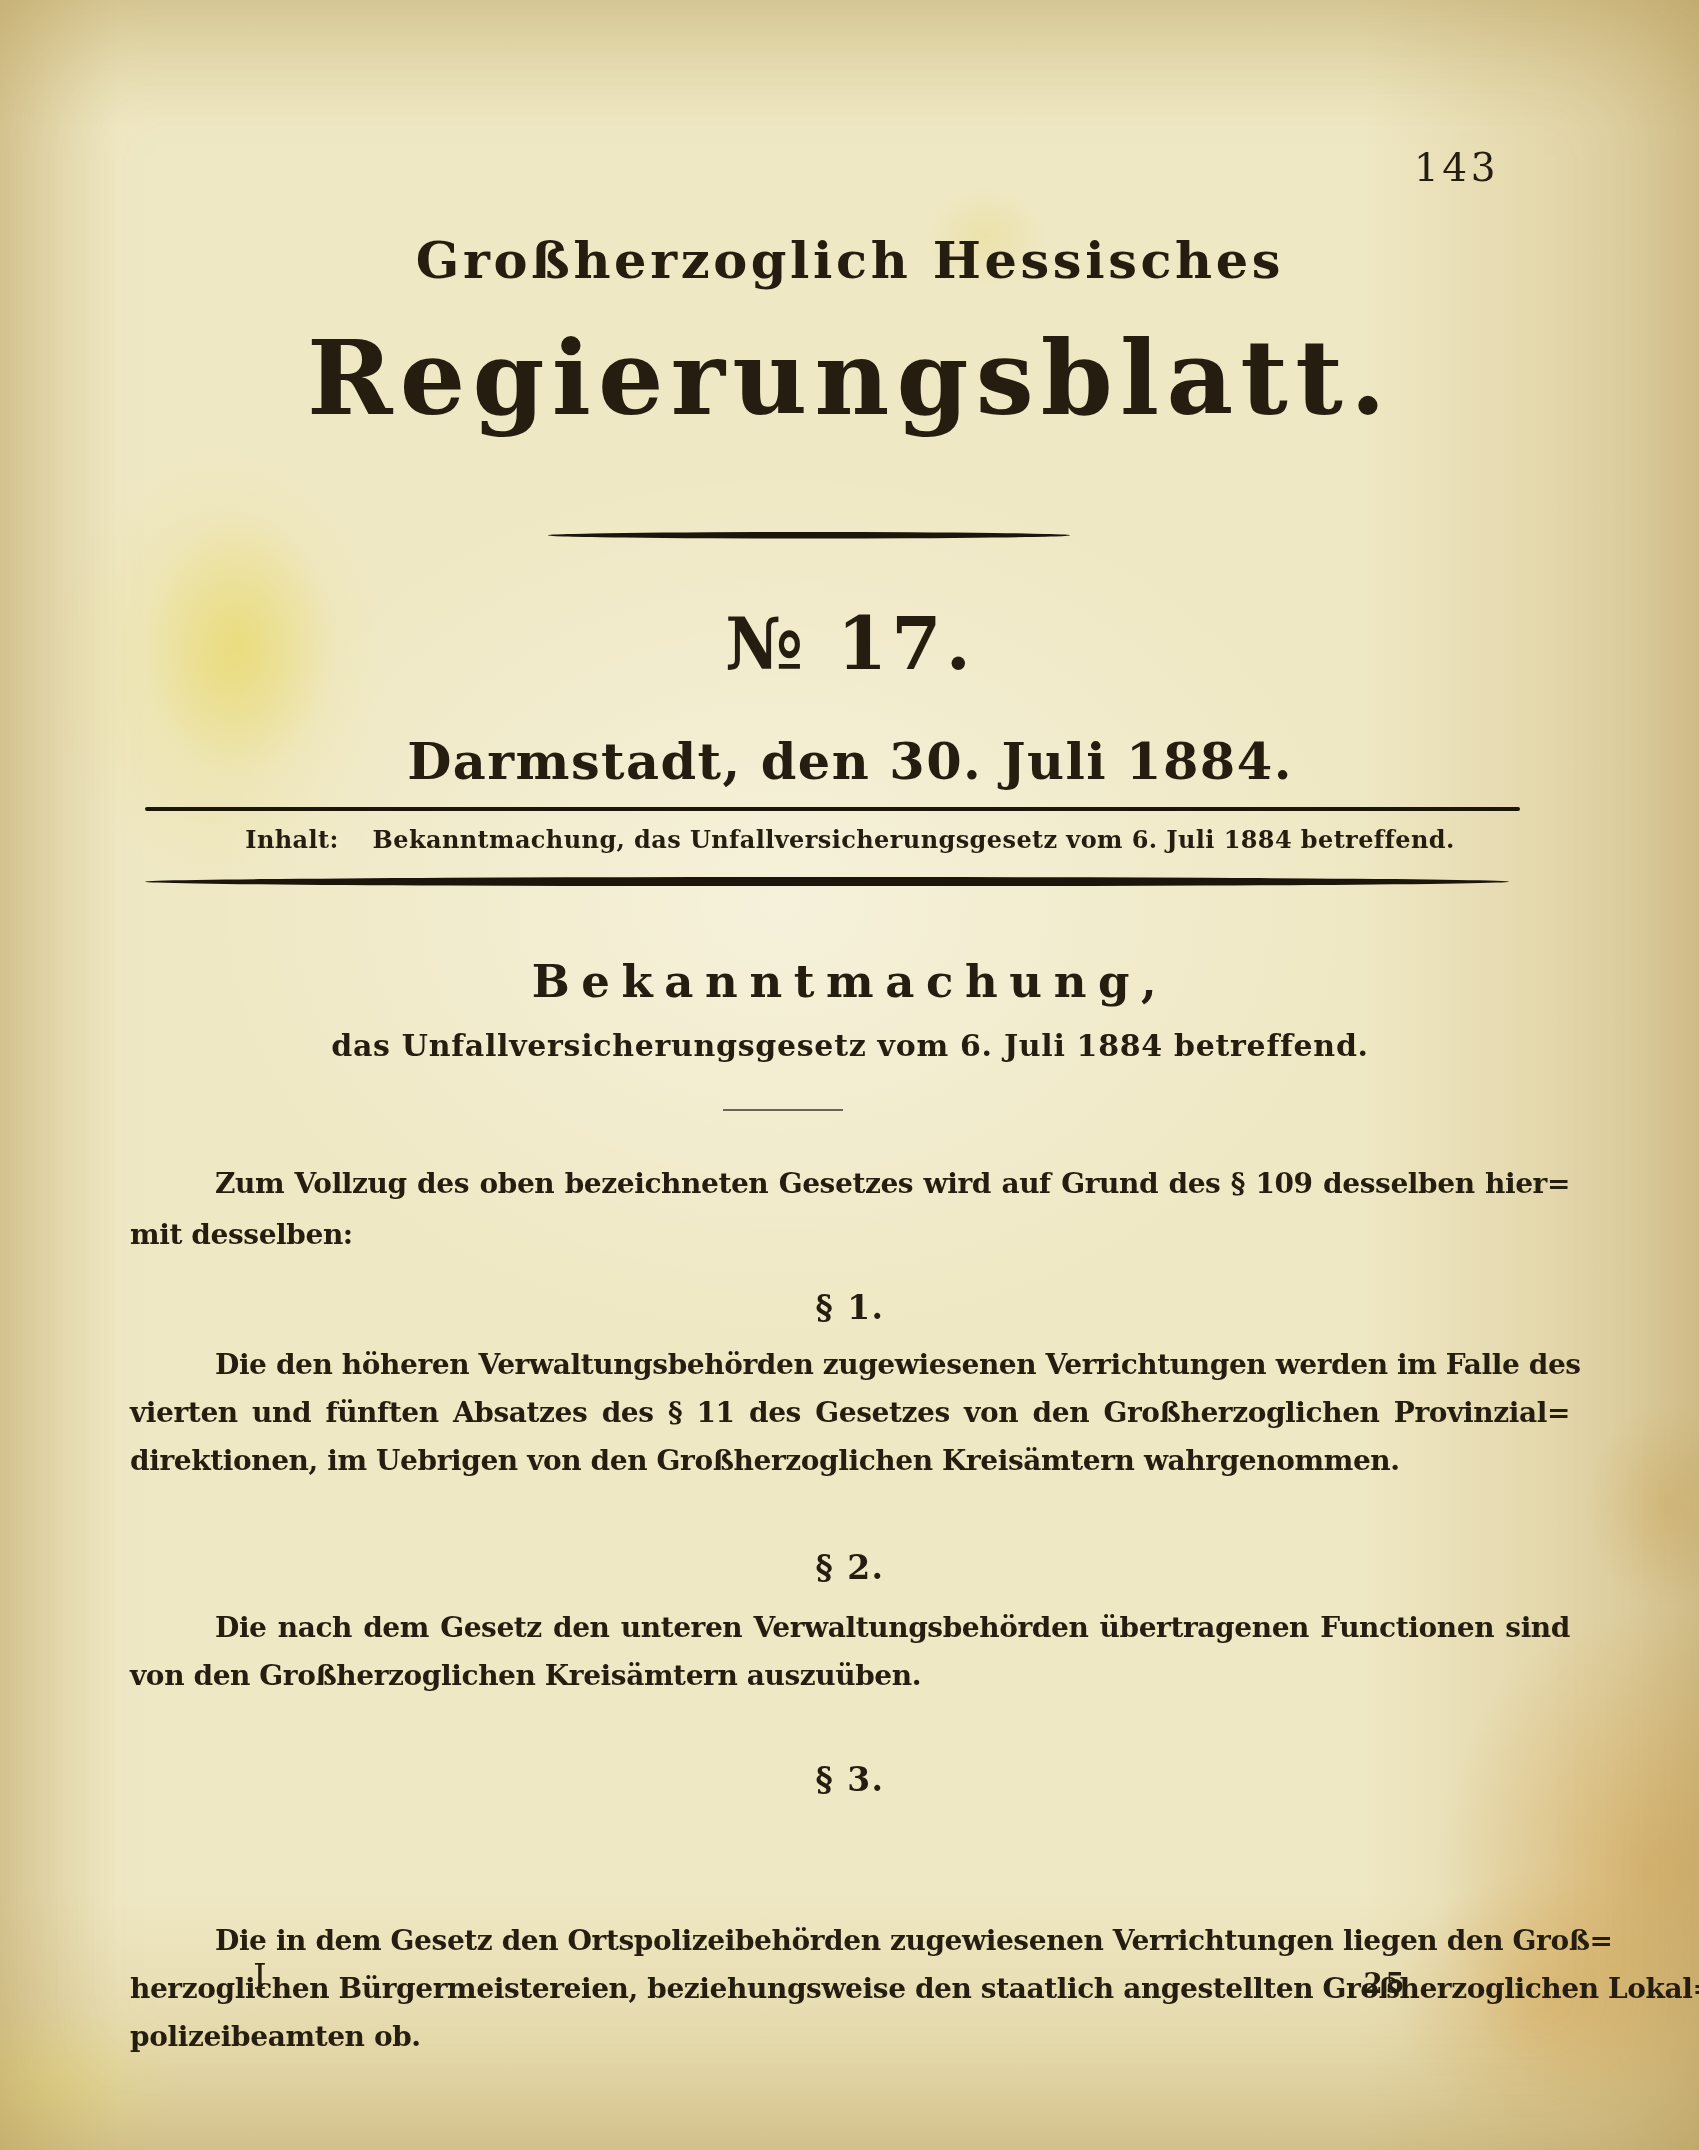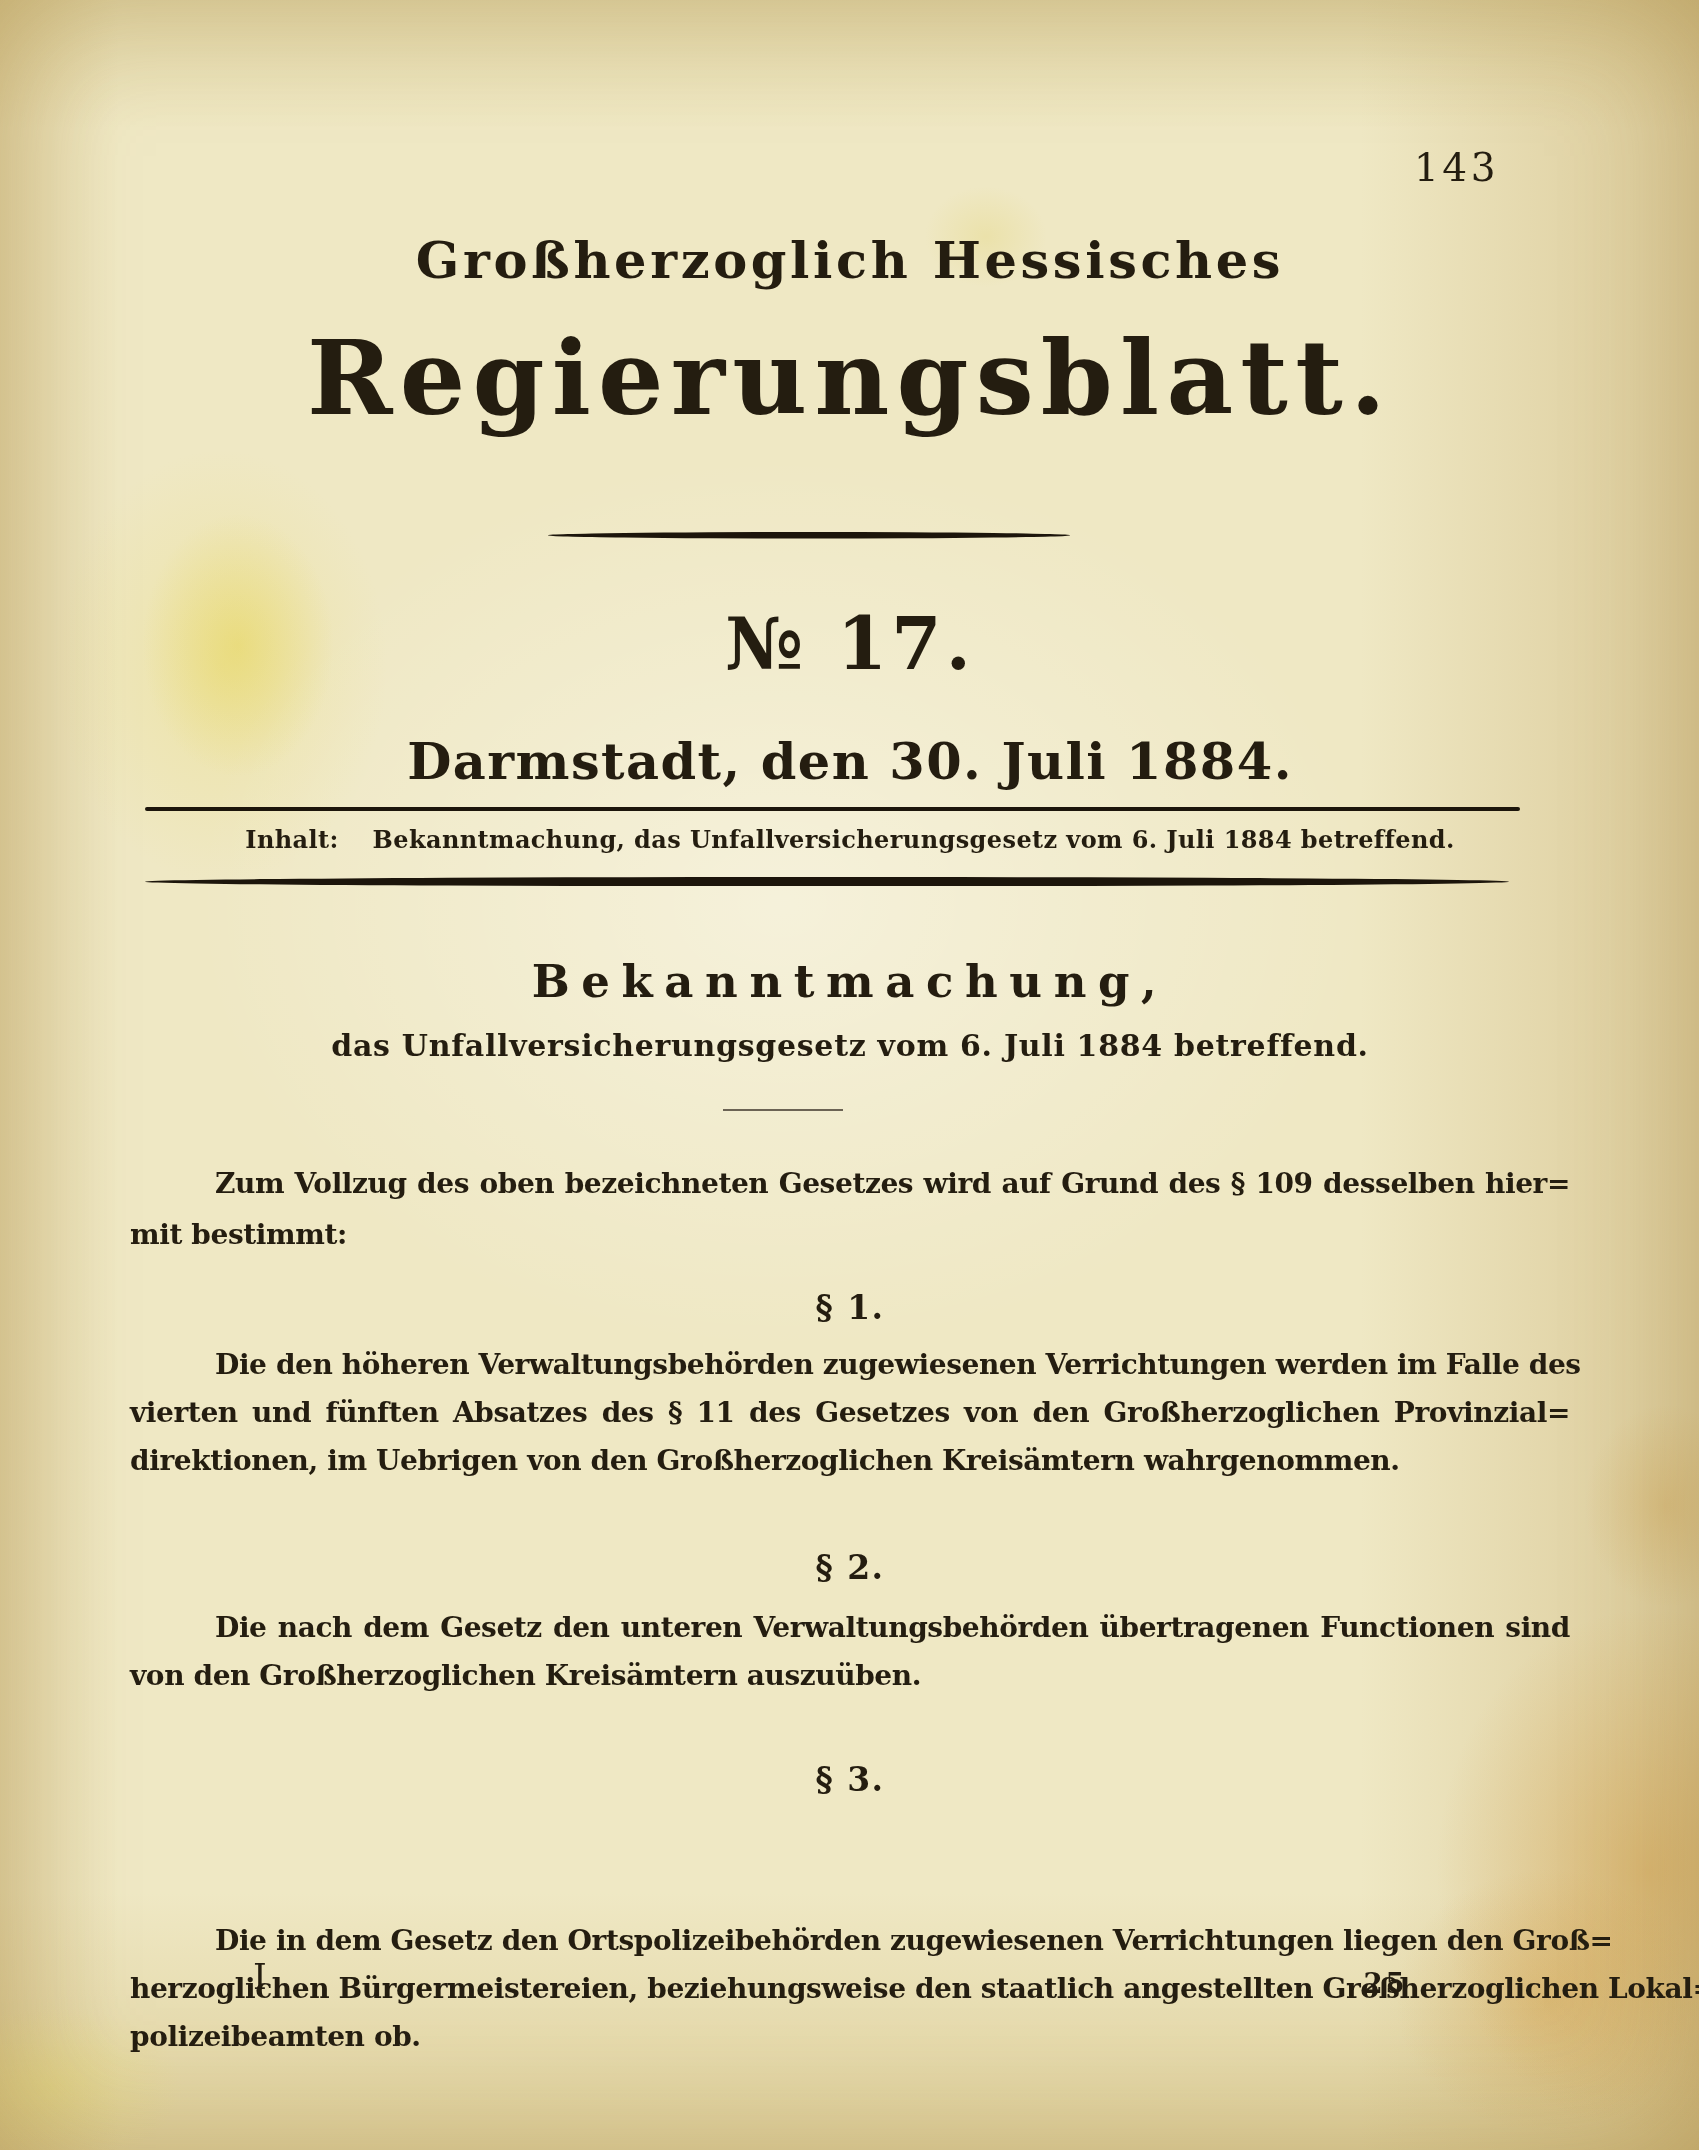--- a/index.html
+++ b/index.html
@@ -146,21 +146,21 @@
   <div id="contents-rule-bottom" class="abs rule-lens"></div>
 
   <div id="notice-heading" class="abs centered">Bekanntmachung,</div>
 
   <div id="notice-subheading" class="abs centered">das Unfallversicherungsgesetz vom 6. Juli 1884 betreffend.</div>
 
   <div id="heading-divider" class="abs"></div>
 
   <div id="intro-paragraph" class="abs bodyblock">
     <div class="bodyline full indent">Zum Vollzug des oben bezeichneten Gesetzes wird auf Grund des § 109 desselben hier=</div>
-    <div class="bodyline last">mit bestimmt:</div>
+    <div class="bodyline last">mit desselben:</div>
   </div>
 
   <div id="section-1-number" class="abs centered section-number">§ 1.</div>
   <div id="section-1-paragraph" class="abs bodyblock">
     <div class="bodyline full indent">Die den höheren Verwaltungsbehörden zugewiesenen Verrichtungen werden im Falle des</div>
     <div class="bodyline full">vierten und fünften Absatzes des § 11 des Gesetzes von den Großherzoglichen Provinzial=</div>
     <div class="bodyline last">direktionen, im Uebrigen von den Großherzoglichen Kreisämtern wahrgenommen.</div>
   </div>
 
   <div id="section-2-number" class="abs centered section-number">§ 2.</div>

